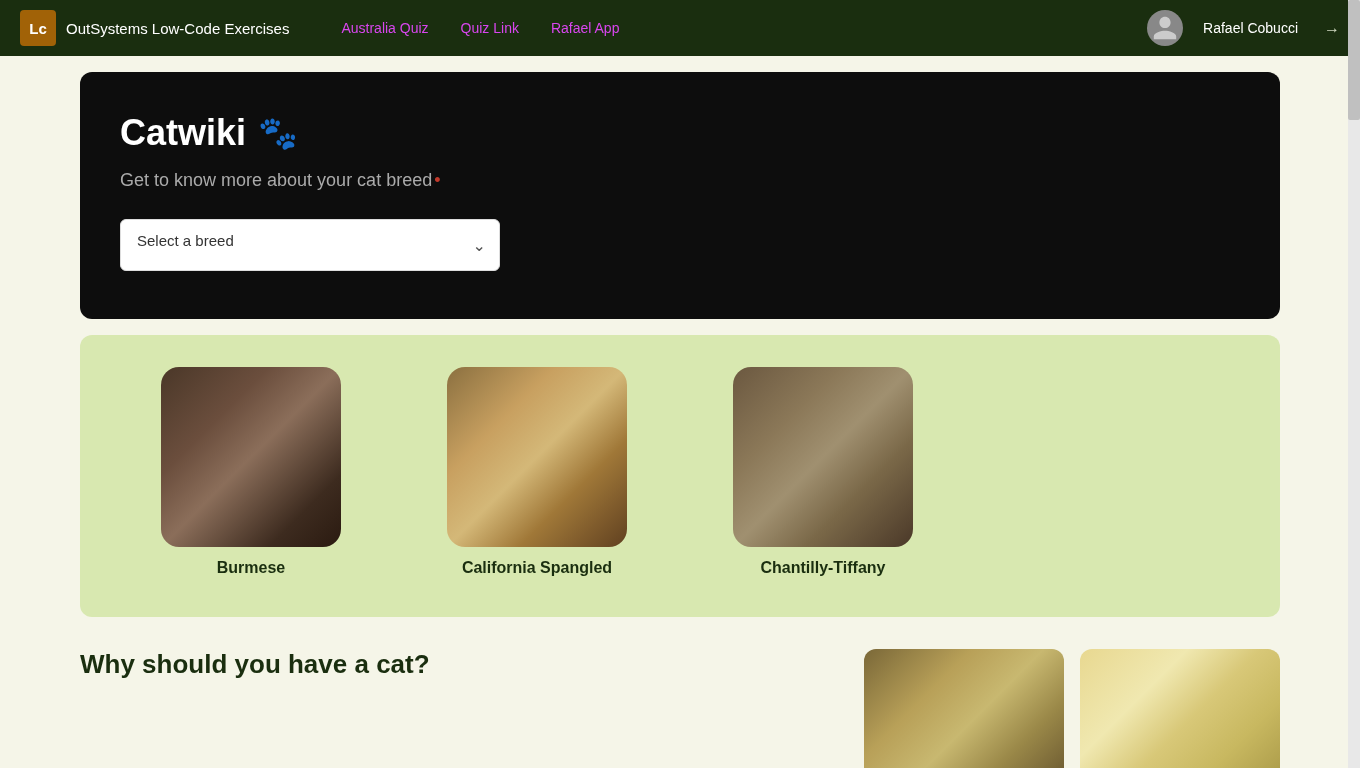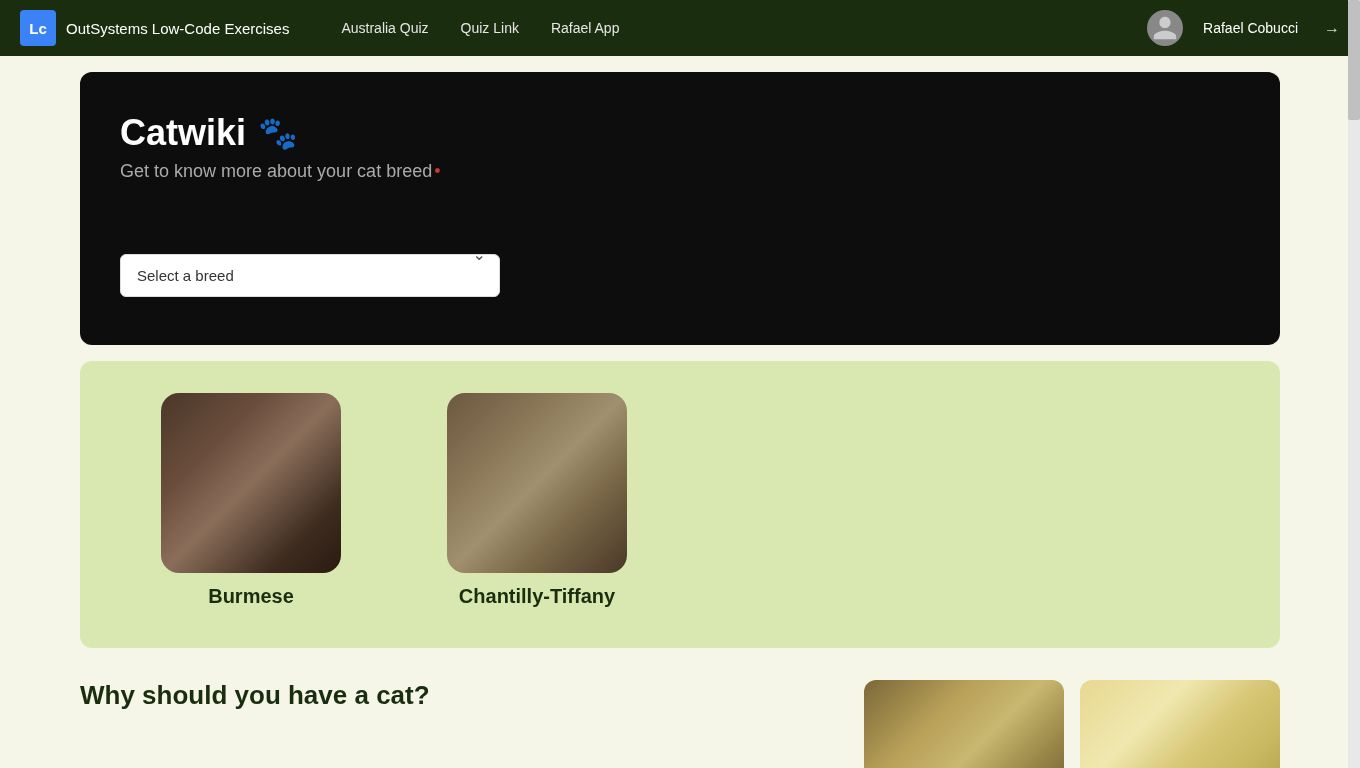--- a/index.html
+++ b/index.html
@@ -8,21 +8,21 @@
     
     .navbar {
       background: #1a2e0f;
       height: 56px;
       display: flex;
       align-items: center;
       padding: 0 20px;
       position: relative;
     }
     .nav-logo {
-      background: #3b82f6;
+      background: #a16207;
       color: white;
       font-weight: bold;
       font-size: 15px;
       width: 36px;
       height: 36px;
       border-radius: 4px;
       display: flex;
       align-items: center;
       justify-content: center;
       margin-right: 10px;
@@ -33,21 +33,21 @@
       font-size: 15px;
       font-weight: 500;
       margin-right: 52px;
     }
     .nav-links {
       display: flex;
       gap: 32px;
       flex: 1;
     }
     .nav-link {
-      color: #e5e5e5;
+      color: #d946ef;
       text-decoration: none;
       font-size: 14px;
       cursor: pointer;
     }
     .nav-user {
       display: flex;
       align-items: center;
       gap: 20px;
       color: white;
       font-size: 14px;
@@ -80,49 +80,48 @@
       border-radius: 12px;
       padding: 40px 40px 48px;
     }
     .hero-title {
       color: white;
       font-size: 36px;
       font-weight: bold;
       display: flex;
       align-items: center;
       gap: 12px;
-      margin-bottom: 7px;
+      margin-bottom: 16px;
     }
     .paw-icon {
       font-size: 32px;
     }
     .hero-subtitle {
       color: #aaa;
       font-size: 18px;
       margin-bottom: 28px;
     }
     .hero-subtitle .required-dot {
       color: #c0392b;
       margin-left: 2px;
     }
     .breed-select-wrapper {
       position: relative;
       width: 380px;
     }
     .breed-select {
       width: 100%;
-      padding: 12px 48px 12px 16px;
+      padding: 12px 48px 21px 16px;
       background: white;
       border: 1px solid #ddd;
       border-radius: 6px;
       font-size: 15px;
       color: #333;
       appearance: none;
       cursor: pointer;
-      margin-top: 44px;
     }
     .select-chevron {
       position: absolute;
       right: 14px;
       top: 50%;
       transform: translateY(-50%);
       color: #555;
       pointer-events: none;
       font-size: 16px;
     }
@@ -158,21 +157,21 @@
       height: 180px;
       border-radius: 18px;
       overflow: hidden;
       background: #888;
       display: flex;
       align-items: center;
       justify-content: center;
     }
     .breed-name {
       margin-top: 12px;
-      font-size: 20px;
+      font-size: 16px;
       font-weight: 600;
       color: #1a2e0f;
       text-align: center;
     }
 
     
     .why-section {
       width: 1200px;
       max-width: calc(100% - 80px);
       margin: 0 auto 32px;
@@ -289,20 +288,25 @@
   <div class="breeds-grid">
 
     <div class="breed-card">
       <div class="breed-img-wrapper cat-burmese">
         
       </div>
       <span class="breed-name">Burmese</span>
     </div>
 
 
+    <div class="breed-card">
+      <div class="breed-img-wrapper cat-california">
+      </div>
+      <span class="breed-name">California Spangled</span>
+    </div>
 
     <div class="breed-card">
       <div class="breed-img-wrapper cat-chantilly">
       </div>
       <span class="breed-name">Chantilly-Tiffany</span>
     </div>
 
   </div>
 </section>
 

